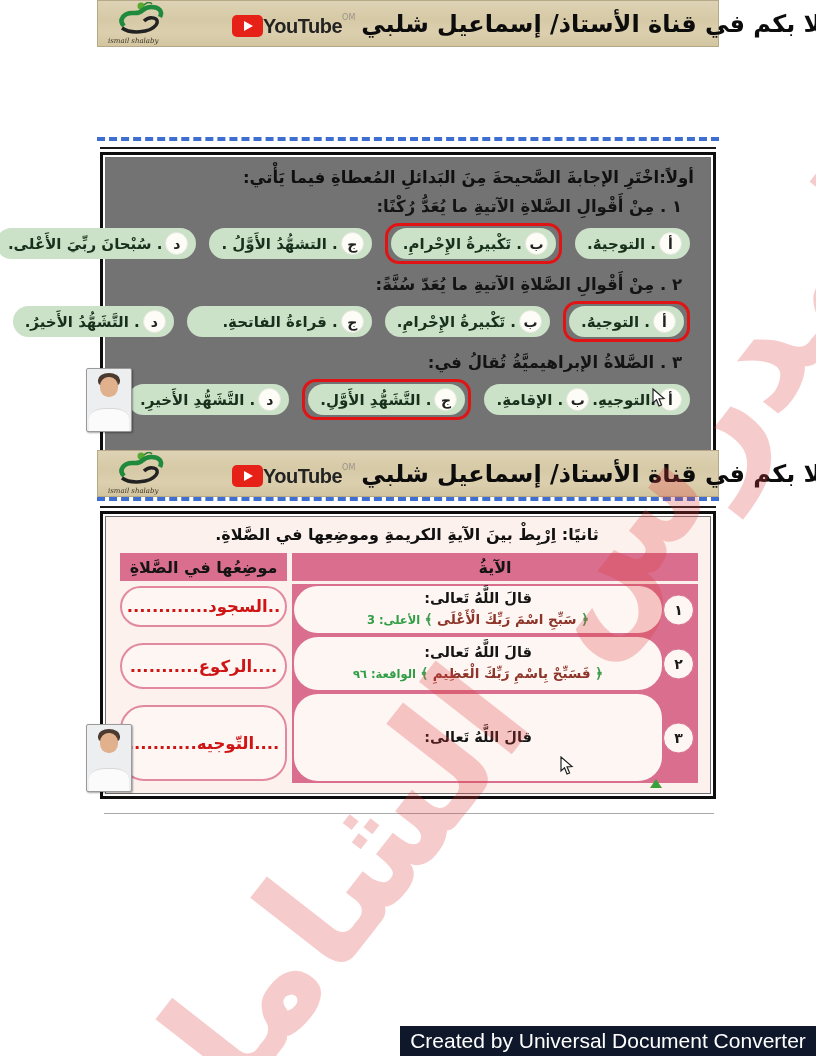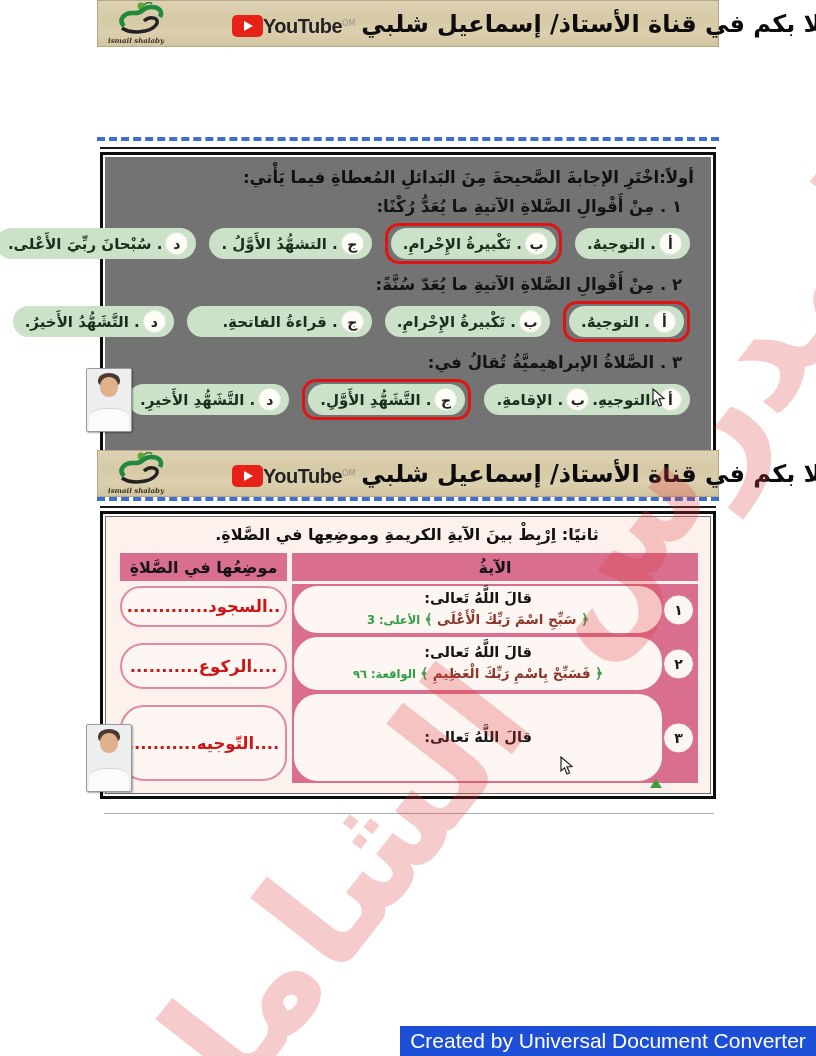--- a/index.html
+++ b/index.html
@@ -11,30 +11,30 @@
   .banner{
     position:absolute;left:97px;width:622px;height:47px;
     background:linear-gradient(180deg,#ddd2b4 0%,#d6c9a6 40%,#dccfae 70%,#d2c5a0 100%);
     border:1px solid #b7a987;
     display:flex;align-items:center;direction:ltr;box-sizing:border-box;
   }
   .banner-logo{width:86px;height:100%;position:relative;flex:0 0 auto;}
   .banner-logo svg{position:absolute;left:12px;top:1px;}
   .logo-caption{
     position:absolute;left:10px;bottom:1px;font-family:"DejaVu Serif",serif;
-    font-style:italic;font-size:7px;color:#3c3326;white-space:nowrap;font-weight:bold;
+    font-style:italic;font-size:7px;color:#3c3326;white-space:nowrap;
   }
   .yt{display:flex;align-items:flex-start;margin-left:48px;flex:0 0 auto;position:relative;}
   .yt-icon{width:31px;height:22px;background:#e62117;border-radius:5px;position:relative;margin-top:6px;}
   .yt-icon::after{
     content:"";position:absolute;left:12px;top:6px;
     border-left:9px solid #fff;border-top:5px solid transparent;border-bottom:5px solid transparent;
   }
   .yt-text{font-family:"Liberation Sans",sans-serif;font-weight:bold;font-size:20px;color:#232323;letter-spacing:-0.5px;margin-top:6px;}
-  .yt-sup{font-size:8px;color:#9a938a;margin-top:10px;}
+  .yt-sup{font-size:8px;color:#9a938a;margin-top:4px;}
   .banner-title{
     flex:1;direction:rtl;text-align:right;padding-left:6px;padding-right:4px;
     font-size:24px;font-weight:bold;color:#0c0c0c;white-space:nowrap;
   }
   .dash-line{position:absolute;left:97px;width:622px;height:0;border-top:4px dashed #3e6ed0;}
   .black-line{position:absolute;left:100px;width:616px;height:0;border-top:2px solid #191919;}
 
   
   .frame{
     position:absolute;left:100px;width:616px;box-sizing:border-box;
@@ -129,21 +129,21 @@
   .watermark{
     position:absolute;top:92px;right:-30px;z-index:9;pointer-events:none;
     transform:rotate(-52deg);transform-origin:top right;
     direction:rtl;white-space:nowrap;
     font-size:155px;font-weight:bold;color:#e03a3a;opacity:0.26;
     word-spacing:26px;letter-spacing:-2px;
   }
 
   
   .footer{
-    position:absolute;left:400px;top:1026px;width:416px;height:30px;background:#1d4ed8;
+    position:absolute;left:400px;top:1026px;width:416px;height:30px;background:#0f172a;
     color:#ffffff;font-family:"Liberation Sans",sans-serif;font-size:21px;
     display:flex;align-items:center;justify-content:center;white-space:nowrap;
   }
 </style>
 </head>
 <body>
 
 <div class="banner">
   <div class="banner-logo">
     <svg width="62" height="34" viewBox="0 0 62 34">

